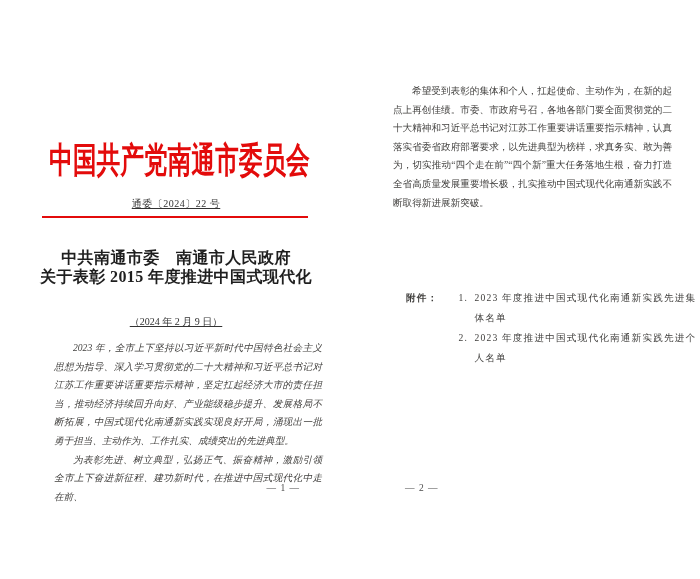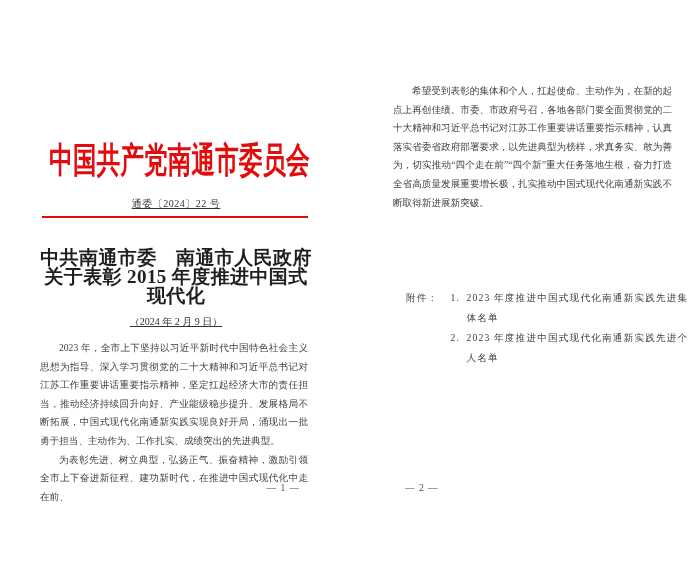--- a/index.html
+++ b/index.html
@@ -37,50 +37,50 @@
     letter-spacing:0.5px;
     text-decoration:underline;
   }
   .red-line{
     position:absolute;left:42px;top:216px;width:266px;height:2px;
     background:var(--accent-red);
   }
   .doc-title{
     position:absolute;left:36px;top:248px;width:280px;
     text-align:center;font-weight:bold;color:var(--title-text);
-    font-size:19px;line-height:19px;letter-spacing:0.4px;
+    font-size:16px;line-height:19px;letter-spacing:0.4px;
   }
   .doc-date{
     position:absolute;left:36px;top:315px;width:280px;
     text-align:center;font-size:10px;color:#333;text-decoration:underline;
   }
   .body-block{
     position:absolute;
     font-size:9.6px;line-height:18.6px;color:var(--body-text);
     text-align:justify;
   }
   .body-block p{margin:0;text-indent:19px;}
   .body-block p.no-indent{text-indent:0;}
-  #p1-body{left:40px;top:339px;width:268px;}
+  #p1-body{left:54px;top:339px;width:268px;font-style:italic;}
   #p2-body{left:393px;top:82px;width:279px;}
   .page-num{
     position:absolute;top:483px;
     font-size:9.5px;color:var(--footer-text);letter-spacing:1px;
     white-space:nowrap;
   }
   #page-num-1{left:42px;width:258px;text-align:right;}
   #page-num-2{left:405px;text-align:left;}
   
   .attachments{
     position:absolute;left:406px;top:288px;width:270px;
     display:flex;align-items:flex-start;
     font-size:9.6px;line-height:20px;color:var(--body-text);
     letter-spacing:1.2px;
   }
-  .att-label{flex:0 0 auto;white-space:nowrap;margin-right:12px;}
+  .att-label{flex:0 0 auto;white-space:nowrap;margin-right:20px;font-weight:bold;}
   .att-list{flex:1 1 auto;}
   .att-item{display:flex;align-items:flex-start;}
   .att-no{flex:0 0 16px;}
   .att-text{flex:0 0 222px;width:222px;text-align:justify;}
 </style>
 </head>
 <body>
 
 <div id="canvas">
 

